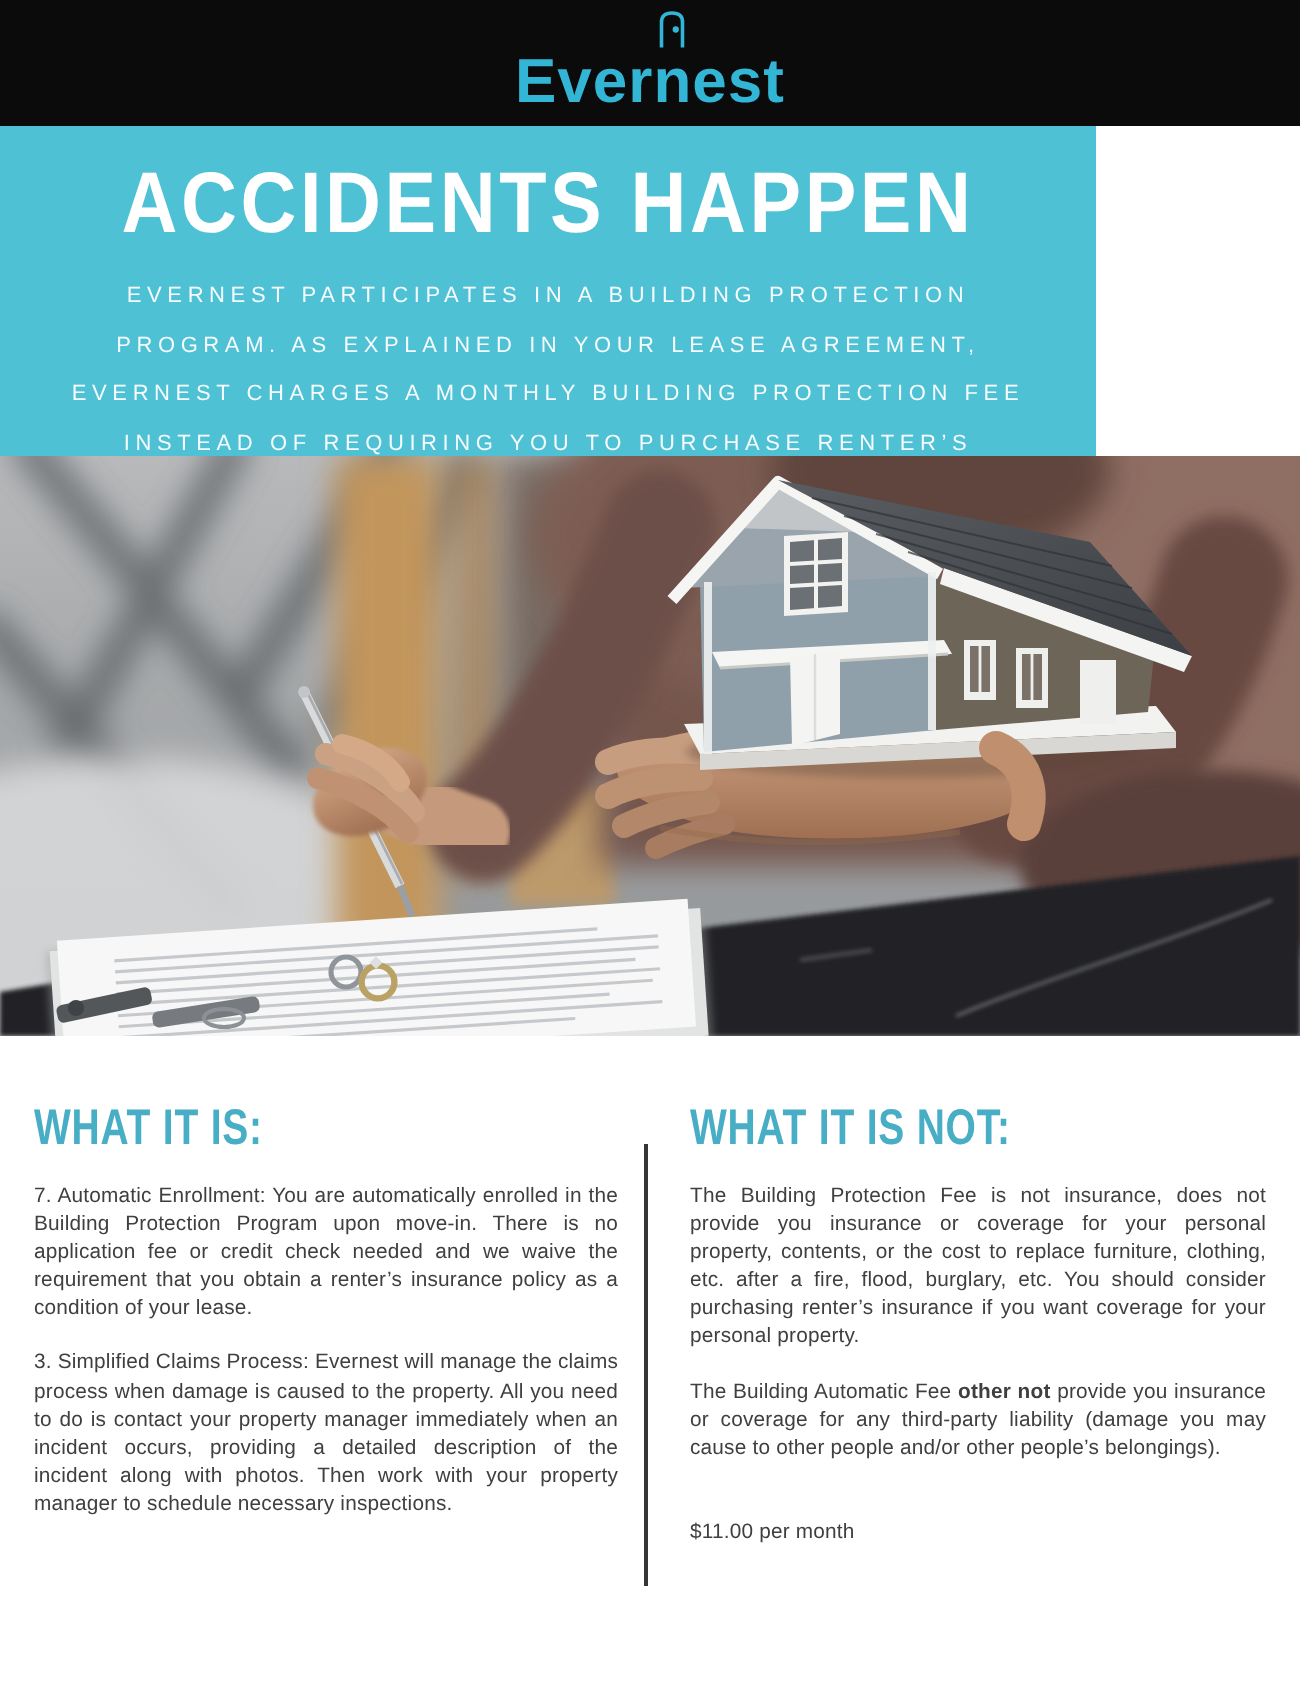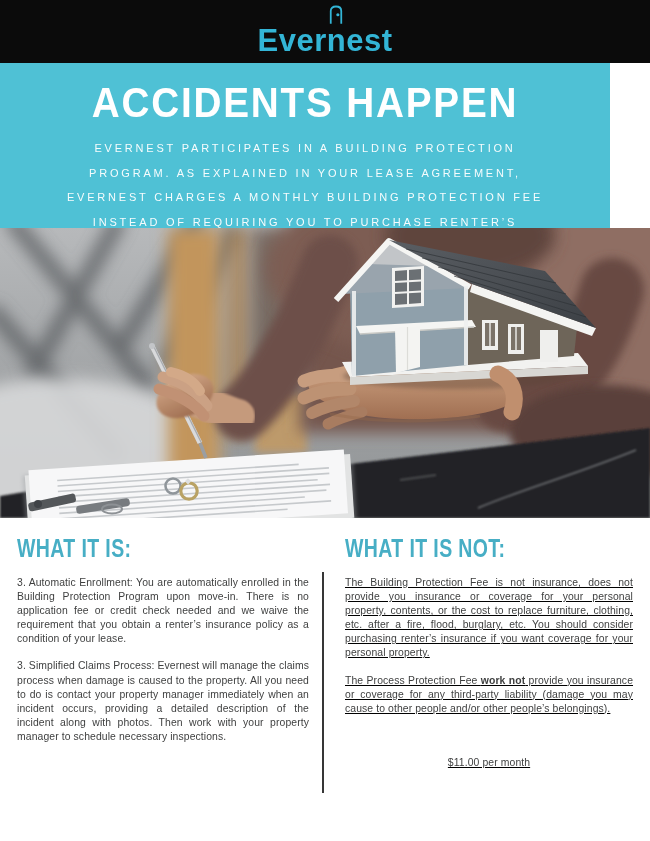--- a/index.html
+++ b/index.html
@@ -8,42 +8,42 @@
 
   
   .band-black{position:absolute;left:0;top:0;width:650px;height:63px;background:#0b0b0b;}
   .logo{position:absolute;left:0;top:0;width:650px;height:63px;display:flex;
         justify-content:center;align-items:flex-end;padding-bottom:7px;box-sizing:border-box;}
   .logo span{font-size:31px;font-weight:700;color:#33b5d6;letter-spacing:.5px;line-height:1;}
   .n-wrap{position:relative;display:inline-block;}
   .door-icon{position:absolute;left:50%;transform:translateX(-50%);top:-21px;}
 
   
-  .band-teal{position:absolute;left:0;top:63px;width:610px;height:165px;background:#4fc1d5;
+  .band-teal{position:absolute;left:0;top:63px;width:548px;height:165px;background:#4fc1d5;
              text-align:center;}
   .hero-title{margin:0;padding-top:15px;color:#ffffff;font-size:43px;font-weight:700;
               letter-spacing:2px;}
   .hero-title .squeeze{display:inline-block;transform:scaleX(.9);transform-origin:center;
               white-space:nowrap;}
   .hero-sub{width:505px;margin:9px auto 0;color:rgba(255,255,255,.95);font-size:11px;
             letter-spacing:2.8px;line-height:24.5px;text-align:center;}
 
   
   .photo{position:absolute;left:0;top:228px;width:650px;height:290px;display:block;}
 
   
   .col{position:absolute;top:534px;}
   .col-left{left:17px;width:292px;}
-  .col-right{left:345px;width:288px;text-decoration:underline;}
-  .col h2{margin:0 0 16px;color:#47aec5;font-size:25px;font-weight:700;letter-spacing:.5px;
+  .col-right{left:345px;width:288px;}
+  .col h2{margin:16px 0 16px;color:#47aec5;font-size:25px;font-weight:700;letter-spacing:.5px;
           height:26px;white-space:nowrap;}
   .col h2 .squeeze{display:inline-block;transform:scaleX(.78);transform-origin:left center;}
   .col p{margin:0 0 13px;color:#3e3f3f;font-size:10.4px;line-height:14.1px;
          text-align:justify;letter-spacing:.1px;}
-  .col .price{margin-top:40px;text-align:center;}
+  .col .price{margin-top:28px;text-align:left;}
   .bold{font-weight:700;}
   .divider{position:absolute;left:322px;top:572px;width:2px;height:221px;background:#363636;}
 </style>
 </head>
 <body>
 
 <div id="page">
 
   <div class="band-black"></div>
   <div class="logo">
@@ -209,26 +209,26 @@
       <line x1="407.5" y1="99" x2="407.5" y2="142" stroke="#dcdcd8" stroke-width="1.2"></line>
       <rect x="352" y="63" width="4" height="86" fill="#eef0ef" opacity=".9"></rect>
       <rect x="464" y="58" width="4" height="79" fill="#eef0ef" opacity=".9"></rect>
     </g>
 
     <path d="M498,146 C512,152 518,166 512,184" stroke="#c08f6e" stroke-width="17" fill="none" stroke-linecap="round"></path>
   </svg>
 
   <div class="col col-left">
     <h2><span class="squeeze">WHAT IT IS:</span></h2>
-    <p>3. Automatic Enrollment: You are automatically enrolled in the Building Protection Program upon move-in. There is no application fee or credit check needed and we waive the requirement that you obtain a renter’s insurance policy as a condition of your lease.</p>
+    <p>7. Automatic Enrollment: You are automatically enrolled in the Building Protection Program upon move-in. There is no application fee or credit check needed and we waive the requirement that you obtain a renter’s insurance policy as a condition of your lease.</p>
     <p>3. Simplified Claims Process: Evernest will manage the claims process when damage is caused to the property. All you need to do is contact your property manager immediately when an incident occurs, providing a detailed description of the incident along with photos. Then work with your property manager to schedule necessary inspections.</p>
   </div>
 
   <div class="divider"></div>
 
   <div class="col col-right">
     <h2><span class="squeeze">WHAT IT IS NOT:</span></h2>
     <p>The Building Protection Fee is not insurance, does not provide you insurance or coverage for your personal property, contents, or the cost to replace furniture, clothing, etc. after a fire, flood, burglary, etc. You should consider purchasing renter’s insurance if you want coverage for your personal property.</p>
-    <p><span>The Process Protection Fee </span><span class="bold">work not</span><span> provide you insurance or coverage for any third-party liability (damage you may cause to other people and/or other people’s belongings).</span></p>
+    <p><span>The Building Automatic Fee </span><span class="bold">other not</span><span> provide you insurance or coverage for any third-party liability (damage you may cause to other people and/or other people’s belongings).</span></p>
     <p class="price">$11.00 per month</p>
   </div>
 
 </div>
 
 </body></html>

